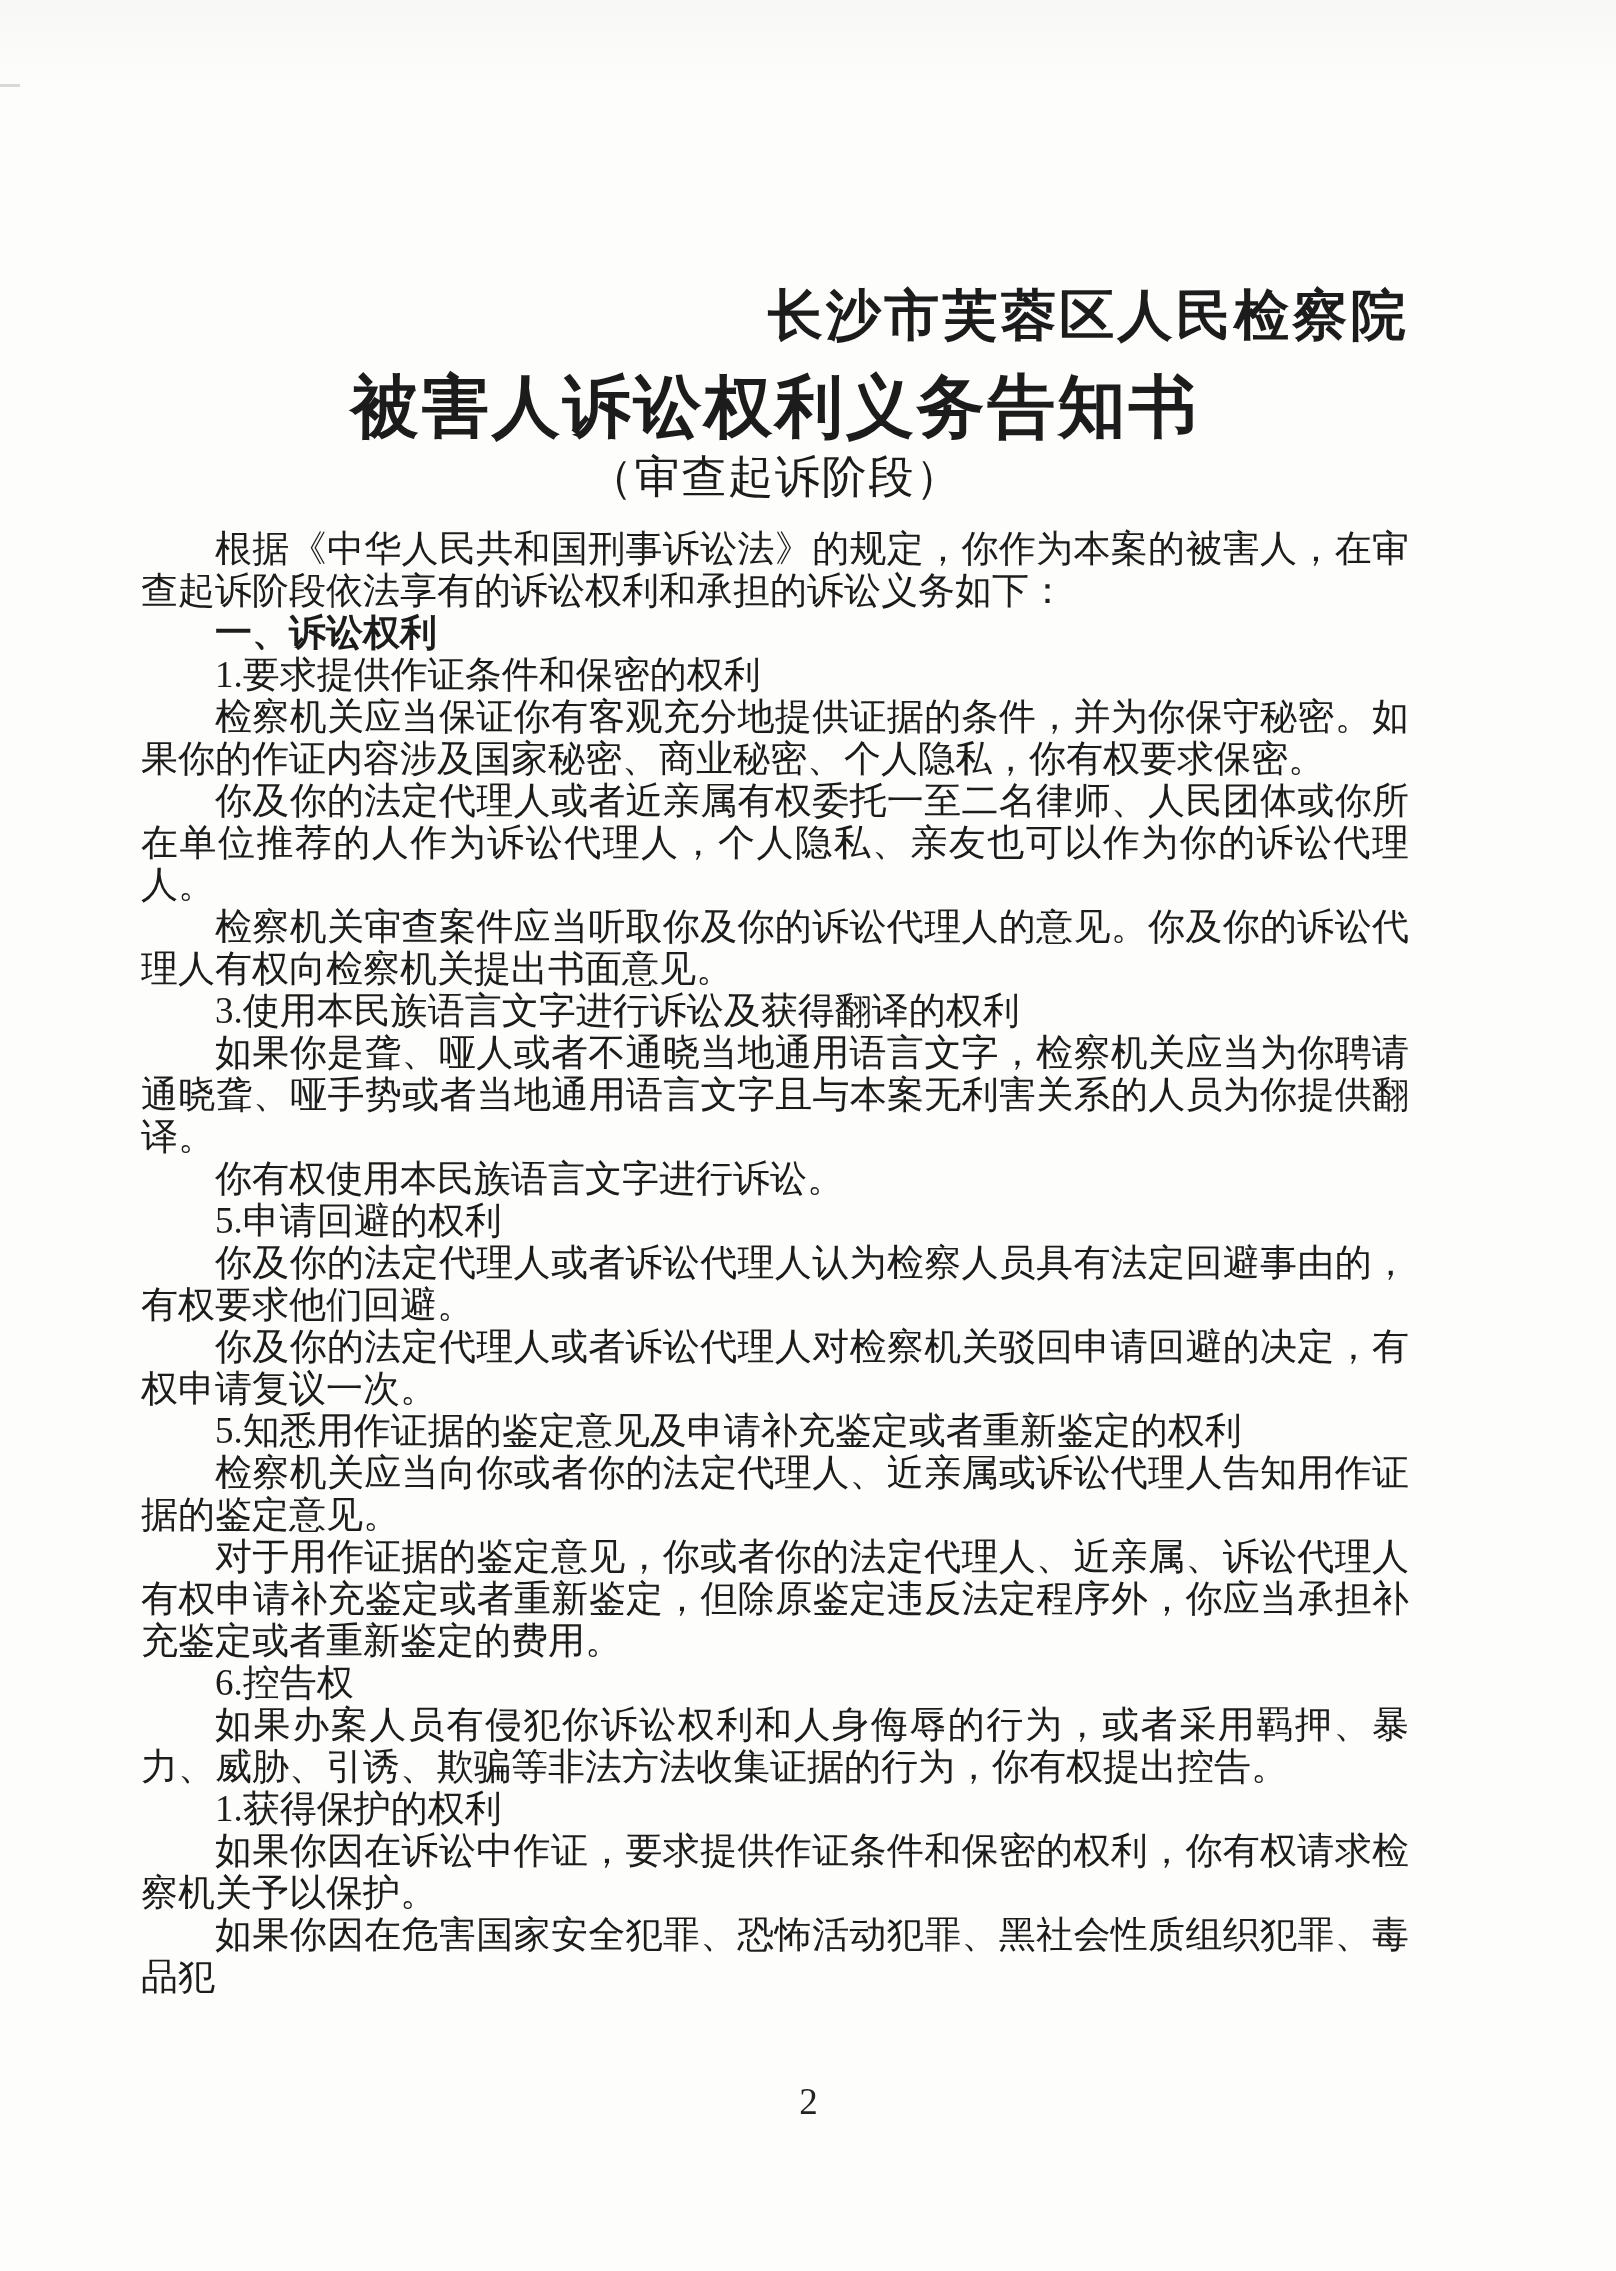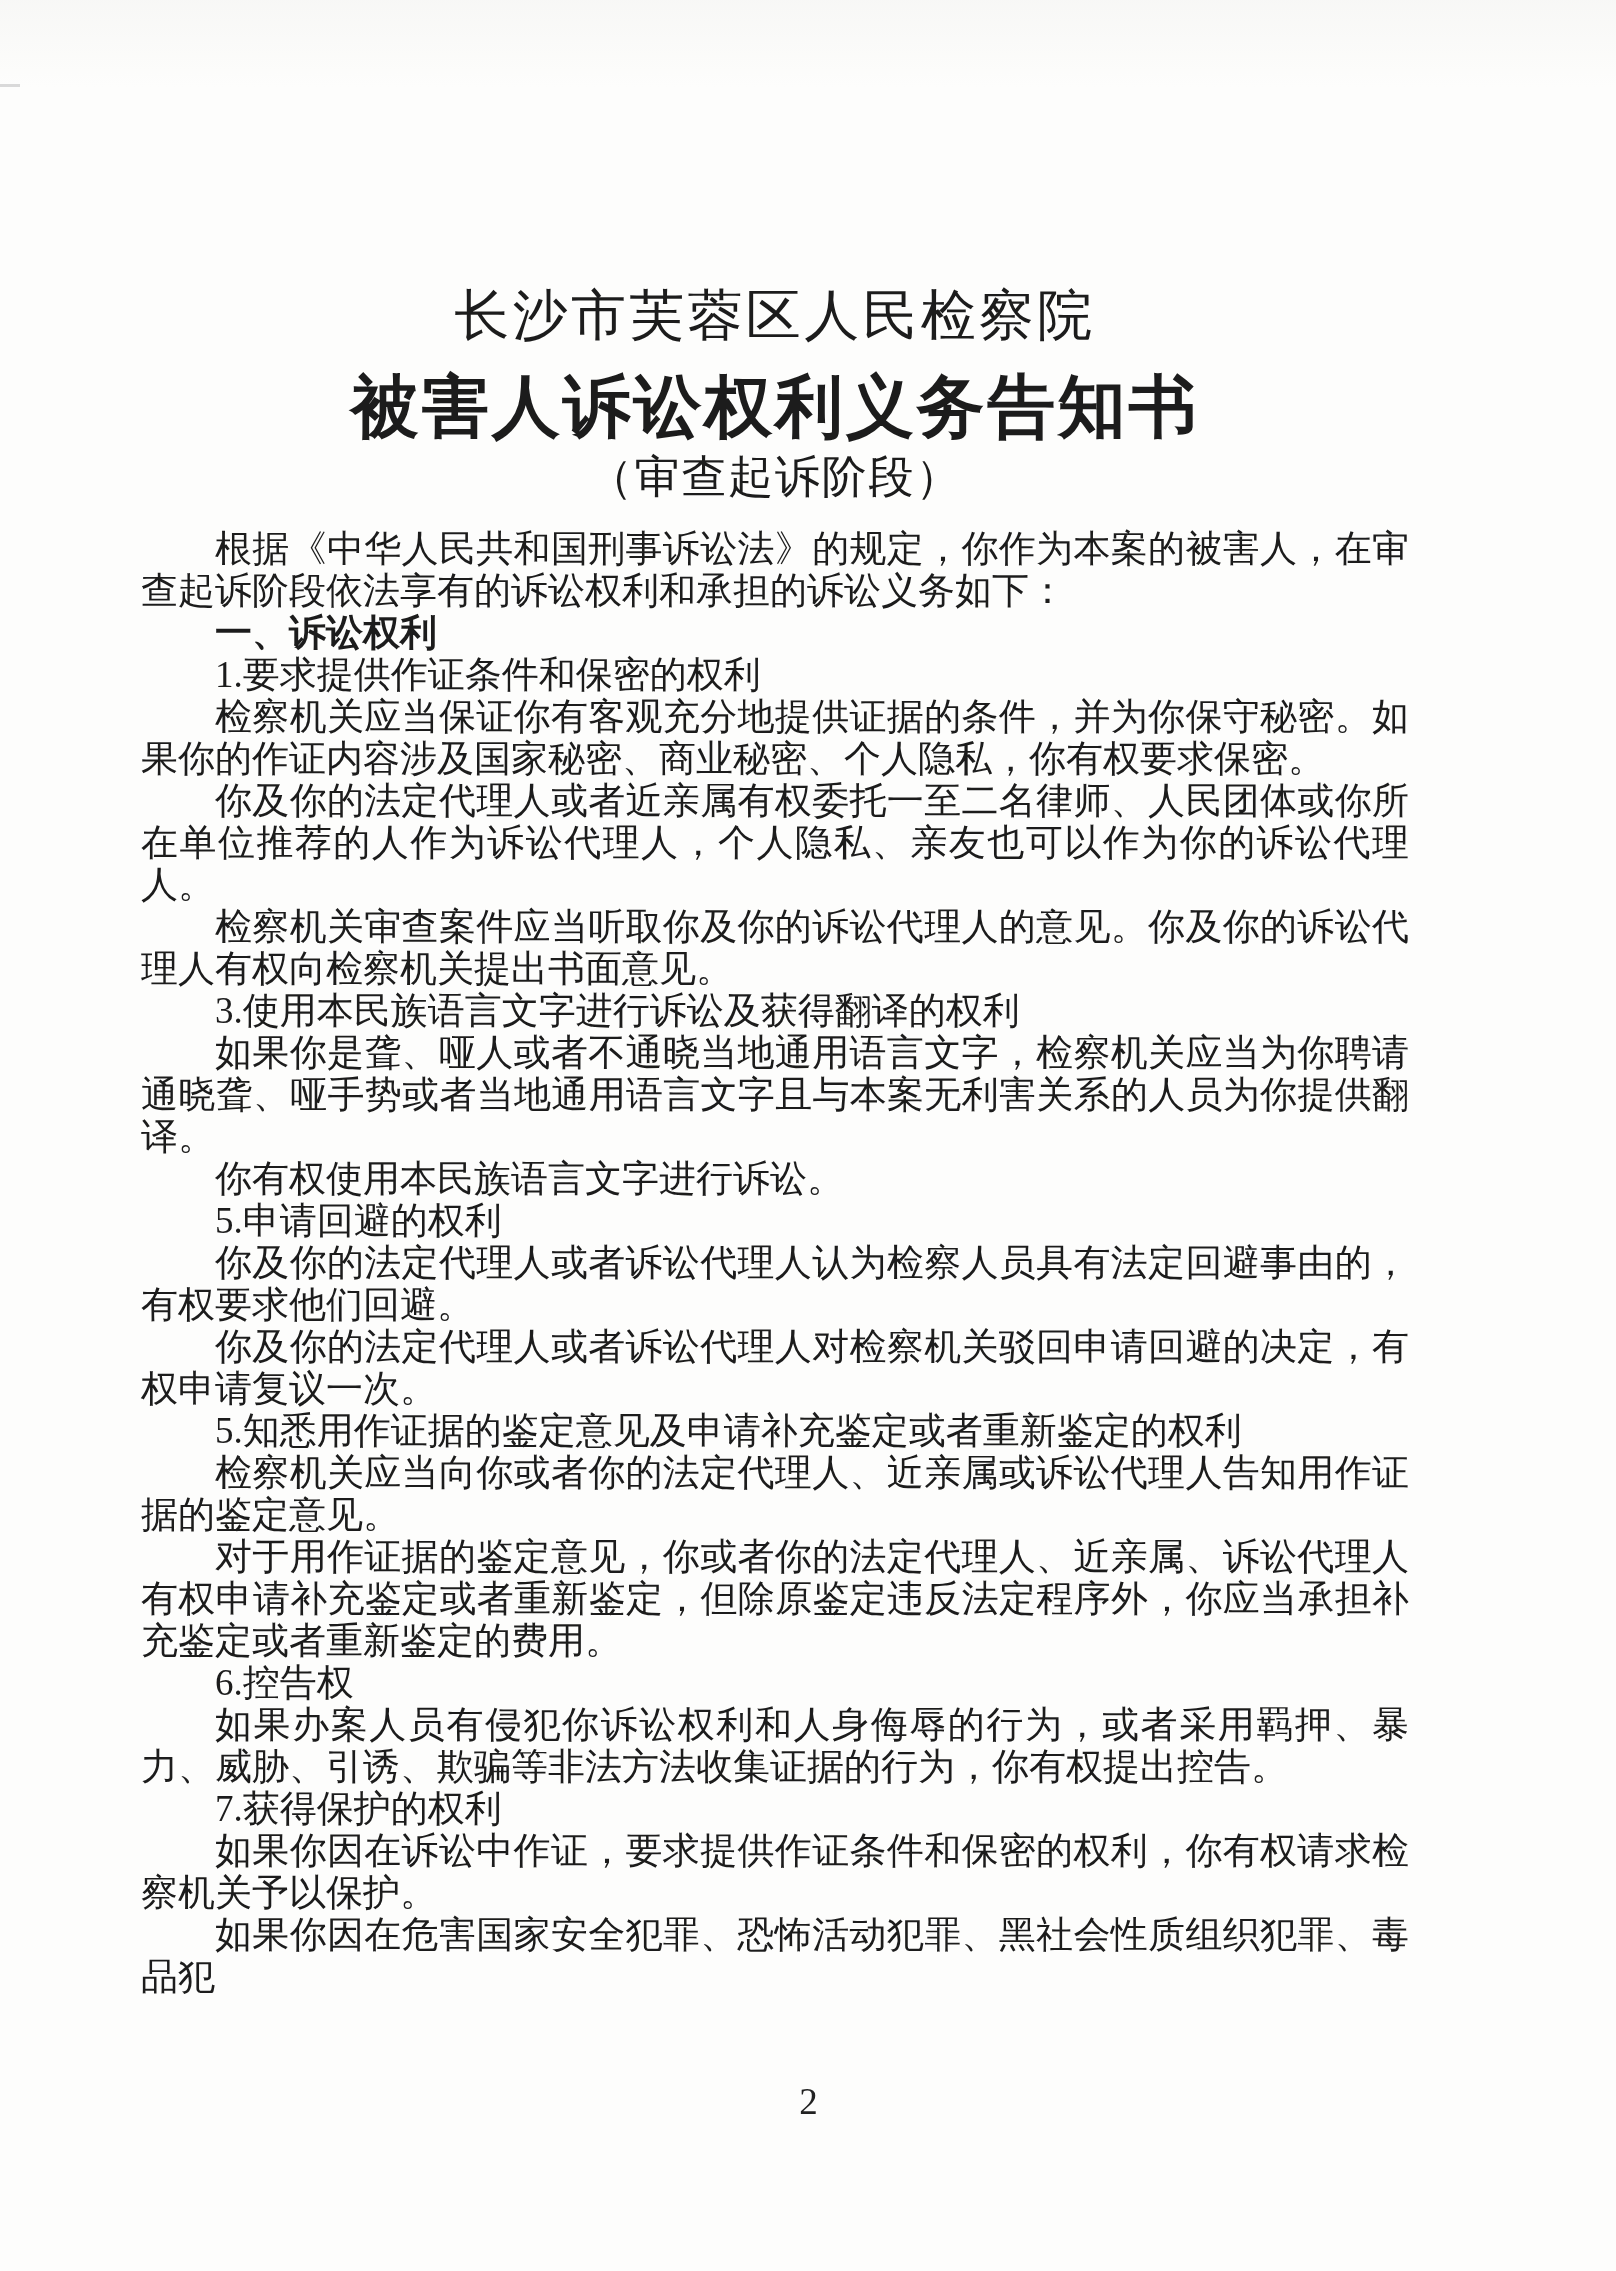--- a/index.html
+++ b/index.html
@@ -32,23 +32,23 @@
     left: 0;
     top: 0;
     width: 100%;
     height: 88px;
     background: linear-gradient(#f4f4f2, #fdfdfc);
     opacity: 0.6;
   }
   .org {
     margin: 0;
     padding-top: 283px;
-    text-align: center;
+    text-align: right;
     font-size: 55px;
-    font-weight: normal;
+    font-weight: bold;
     letter-spacing: 0.06em;
     line-height: 1.2;
   }
   .title {
     margin: 15.6px 0 0 0;
     text-align: center;
     font-size: 68px;
     font-weight: bold;
     letter-spacing: 0.04em;
     line-height: 1.25;
@@ -107,20 +107,20 @@
       <div class="para body">如果你是聋、哑人或者不通晓当地通用语言文字，检察机关应当为你聘请通晓聋、哑手势或者当地通用语言文字且与本案无利害关系的人员为你提供翻译。</div>
       <div class="para body">你有权使用本民族语言文字进行诉讼。</div>
       <div class="para item-heading">5.申请回避的权利</div>
       <div class="para body">你及你的法定代理人或者诉讼代理人认为检察人员具有法定回避事由的，有权要求他们回避。</div>
       <div class="para body">你及你的法定代理人或者诉讼代理人对检察机关驳回申请回避的决定，有权申请复议一次。</div>
       <div class="para item-heading">5.知悉用作证据的鉴定意见及申请补充鉴定或者重新鉴定的权利</div>
       <div class="para body">检察机关应当向你或者你的法定代理人、近亲属或诉讼代理人告知用作证据的鉴定意见。</div>
       <div class="para body">对于用作证据的鉴定意见，你或者你的法定代理人、近亲属、诉讼代理人有权申请补充鉴定或者重新鉴定，但除原鉴定违反法定程序外，你应当承担补充鉴定或者重新鉴定的费用。</div>
       <div class="para item-heading">6.控告权</div>
       <div class="para body">如果办案人员有侵犯你诉讼权利和人身侮辱的行为，或者采用羁押、暴力、威胁、引诱、欺骗等非法方法收集证据的行为，你有权提出控告。</div>
-      <div class="para item-heading">7.获得保护的权利</div>
+      <div class="para item-heading">1.获得保护的权利</div>
       <div class="para body">如果你因在诉讼中作证，要求提供作证条件和保密的权利，你有权请求检察机关予以保护。</div>
       <div class="para body">如果你因在危害国家安全犯罪、恐怖活动犯罪、黑社会性质组织犯罪、毒品犯</div>
     </div>
 
   <div class="page-number">2</div>
 </div>
 
 
 </body></html>

